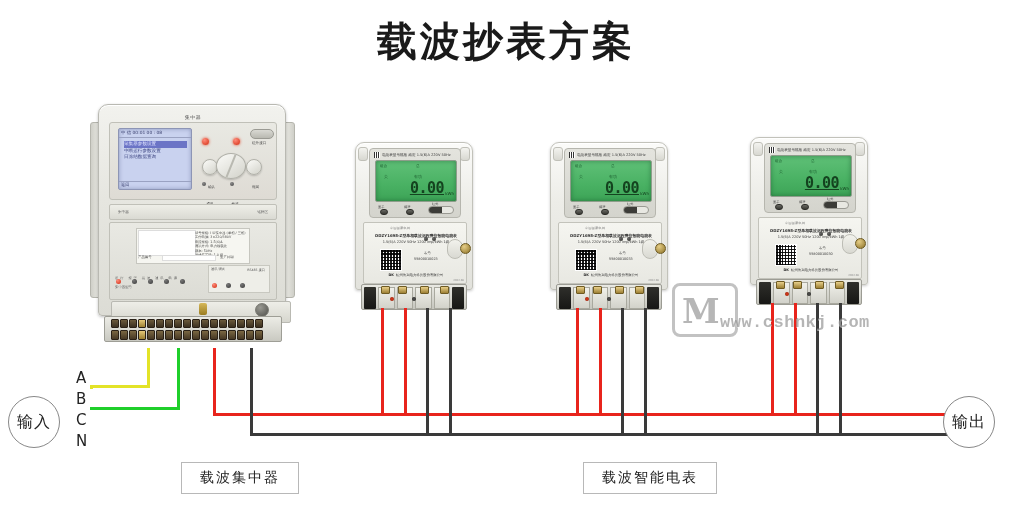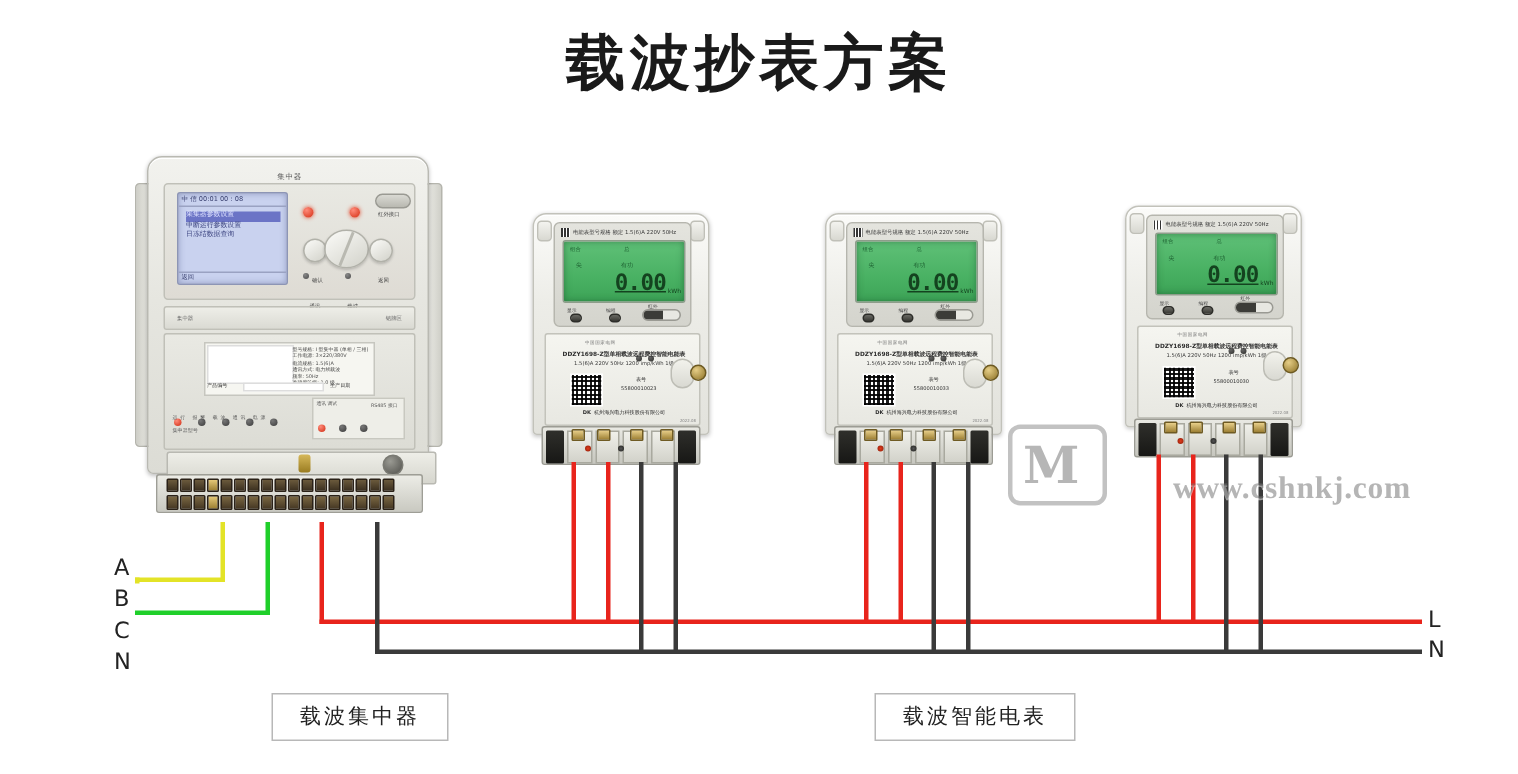--- a/index.html
+++ b/index.html
@@ -234,23 +234,23 @@
      color:rgba(110,110,110,.5); font-family:"DejaVu Serif","Liberation Serif",serif;
      line-height:34px;
   }
   .wm-cn {
      left:745px; top:283px; font-size:26px; letter-spacing:1px;
      color:rgba(130,130,130,.45);
      font-family:"DejaVu Sans","Liberation Sans",sans-serif; font-weight:bold;
      text-shadow:0 1px 0 rgba(255,255,255,.5);
   }
   .wm-url {
-     left:782px; top:313px; font-size:21px; letter-spacing:.5px;
+     left:720px; top:313px; font-size:17px; letter-spacing:.5px;
      color:rgba(120,120,120,.55);
-     font-family:Liberation Serif, serif; font-weight:bold;
+     font-family:Liberation Mono, monospace; font-weight:bold;
      text-shadow:0 1px 0 rgba(255,255,255,.5);
   }
 </style>
 </head>
 <body>
 
 <div id="stage">
 
   <div class="title">载波抄表方案</div>
 
@@ -589,27 +589,29 @@
   <div class="w v red" style="left:576px; top:308px; height:108px;"></div>
   <div class="w v red" style="left:599px; top:308px; height:108px;"></div>
   <div class="w v black" style="left:621px; top:308px; height:128px;"></div>
   <div class="w v black" style="left:644px; top:308px; height:128px;"></div>
 
   <div class="w v red" style="left:771px; top:303px; height:113px;"></div>
   <div class="w v red" style="left:794px; top:303px; height:113px;"></div>
   <div class="w v black" style="left:816px; top:303px; height:133px;"></div>
   <div class="w v black" style="left:839px; top:303px; height:133px;"></div>
 
+  <div class="circle-lbl" style="left:8px; top:396px;">输入</div>
   <div class="phase-lbl" style="left:76px; top:369px;">A</div>
   <div class="phase-lbl" style="left:76px; top:390px;">B</div>
   <div class="phase-lbl" style="left:76px; top:411px;">C</div>
   <div class="phase-lbl" style="left:76px; top:432px;">N</div>
 
   <div class="phase-lbl" style="left:952px; top:404px;">L</div>
   <div class="phase-lbl" style="left:952px; top:424px;">N</div>
+  <div class="circle-lbl" style="left:945px; top:396px; left:943px;">输出</div>
 
   <div class="caption" style="left:583px; top:462px;">载波智能电表</div>
   <div class="caption" style="left:181px; top:462px;">载波集中器</div>
 
   <div class="wm wm-logo">
     <div class="m">M</div>
   </div>
   <div class="wm wm-url">www.cshnkj.com</div>
 
 </div>

